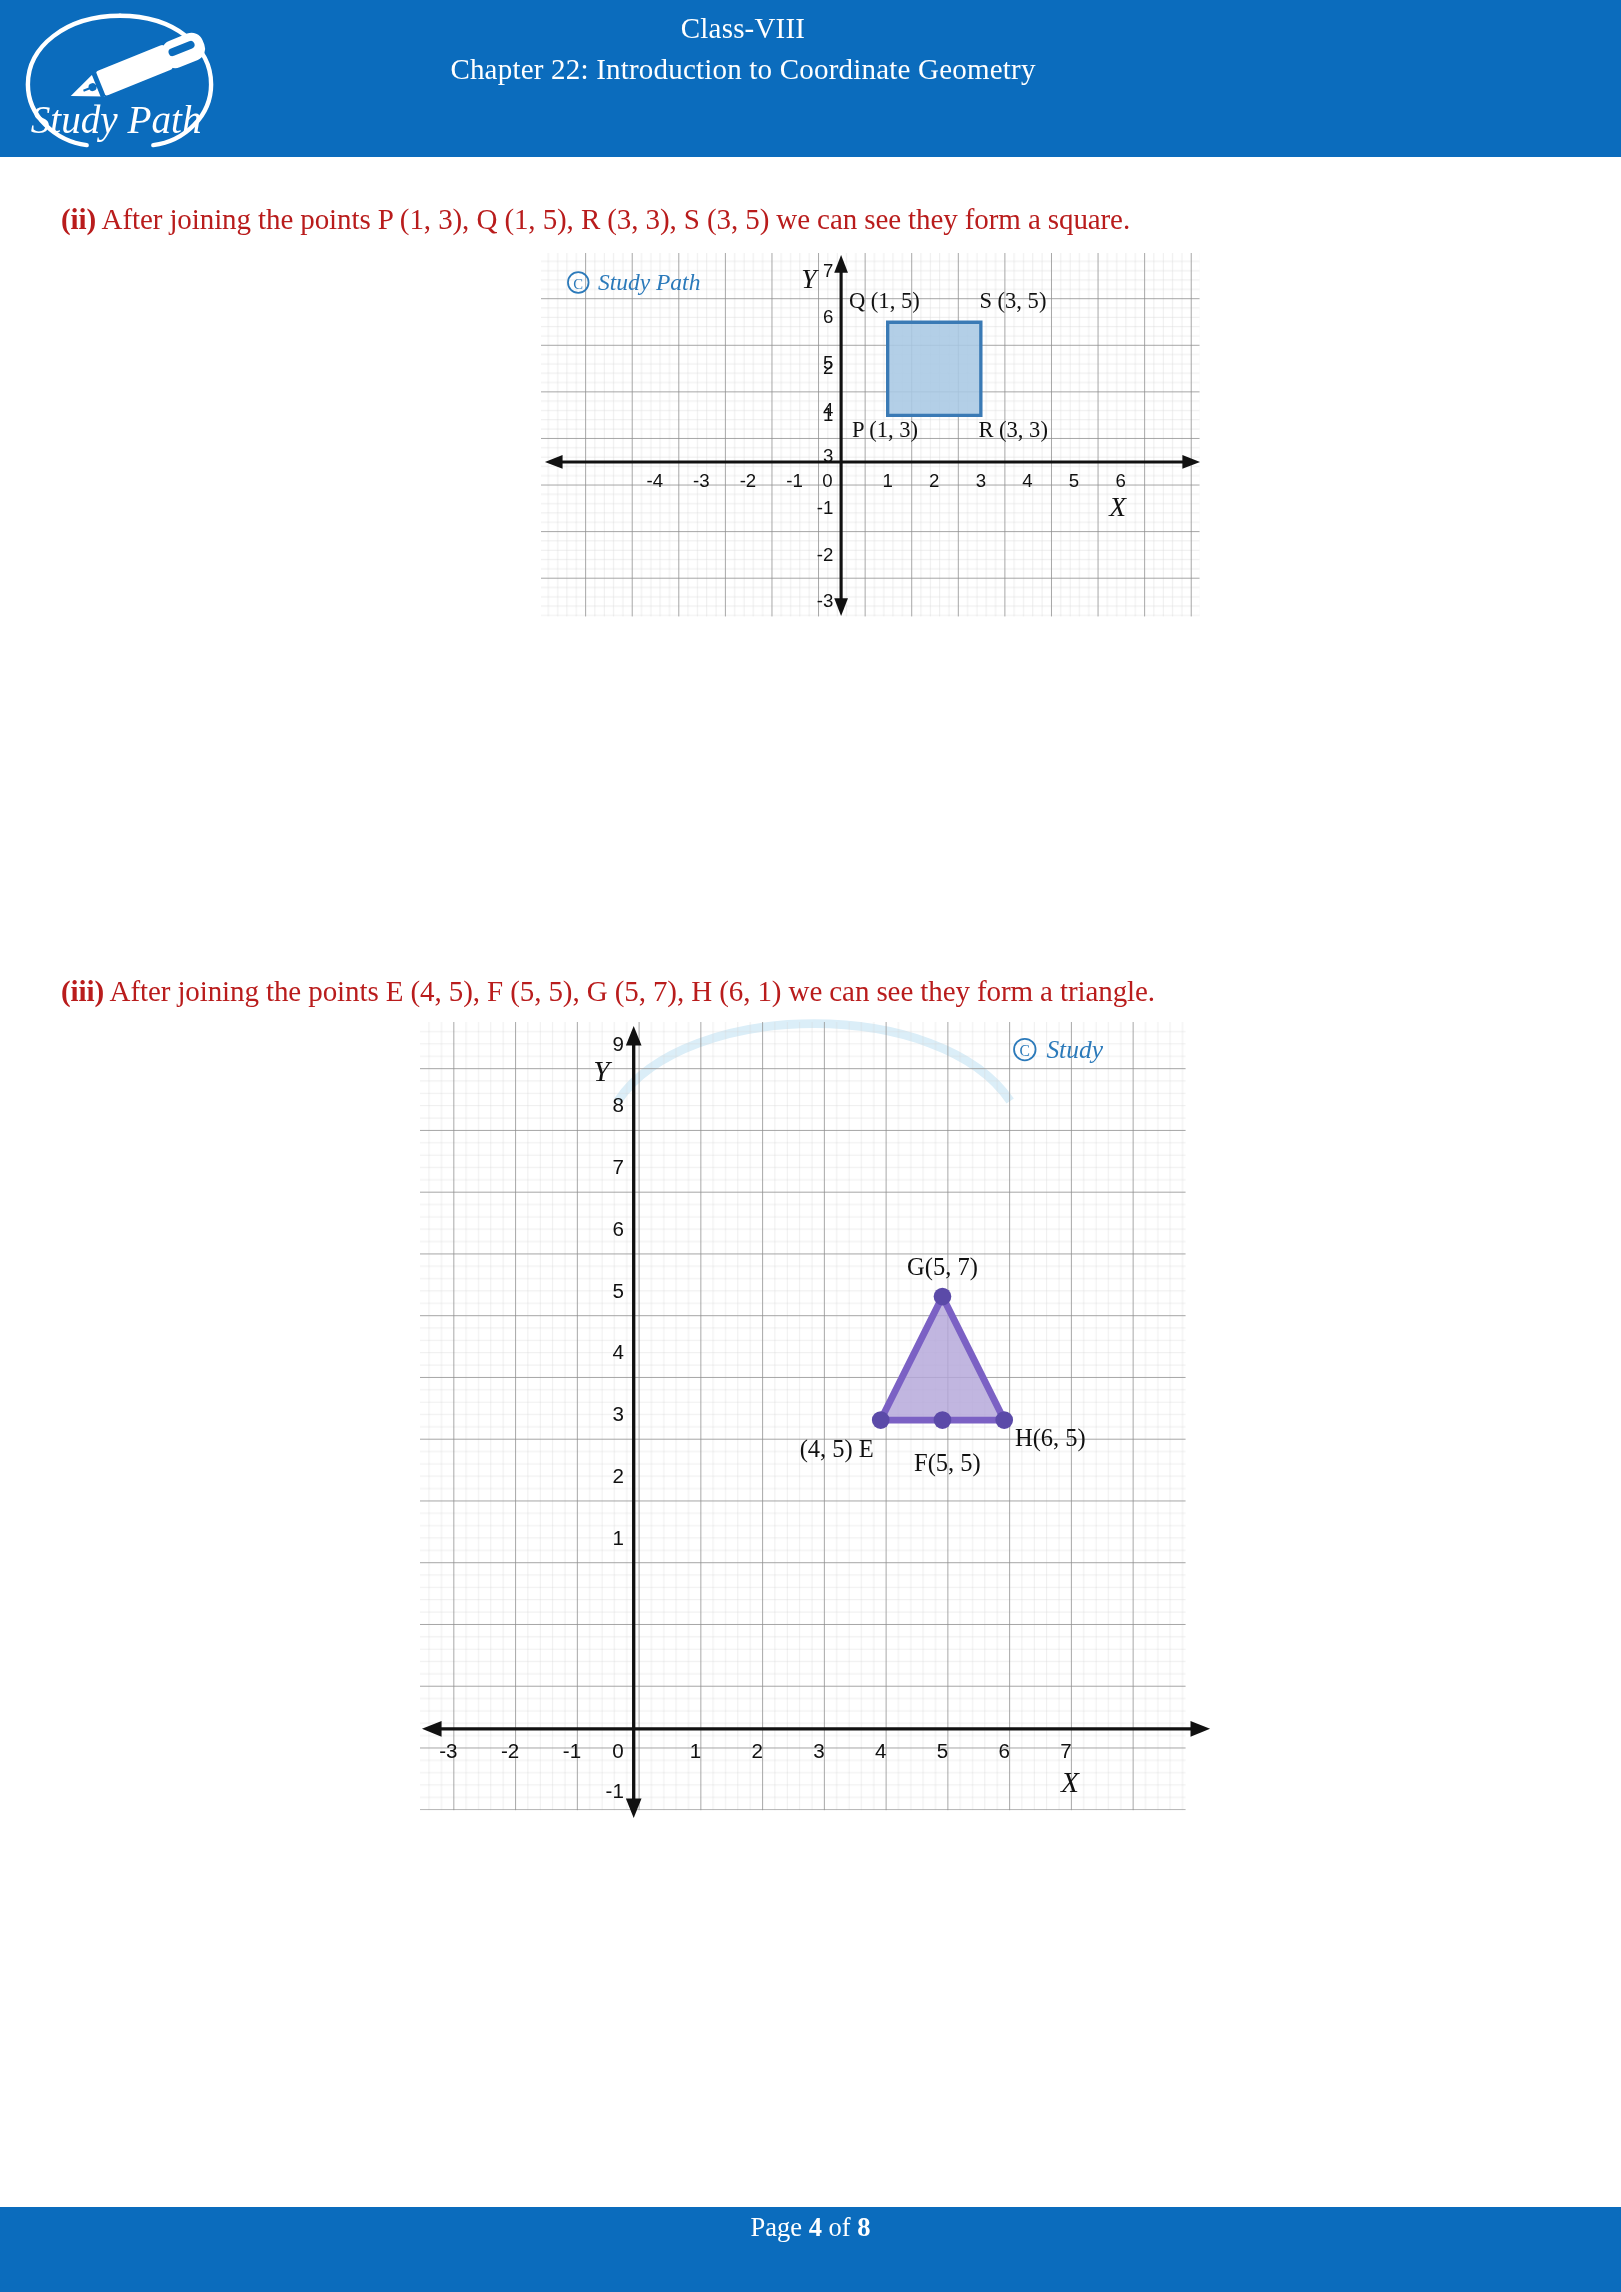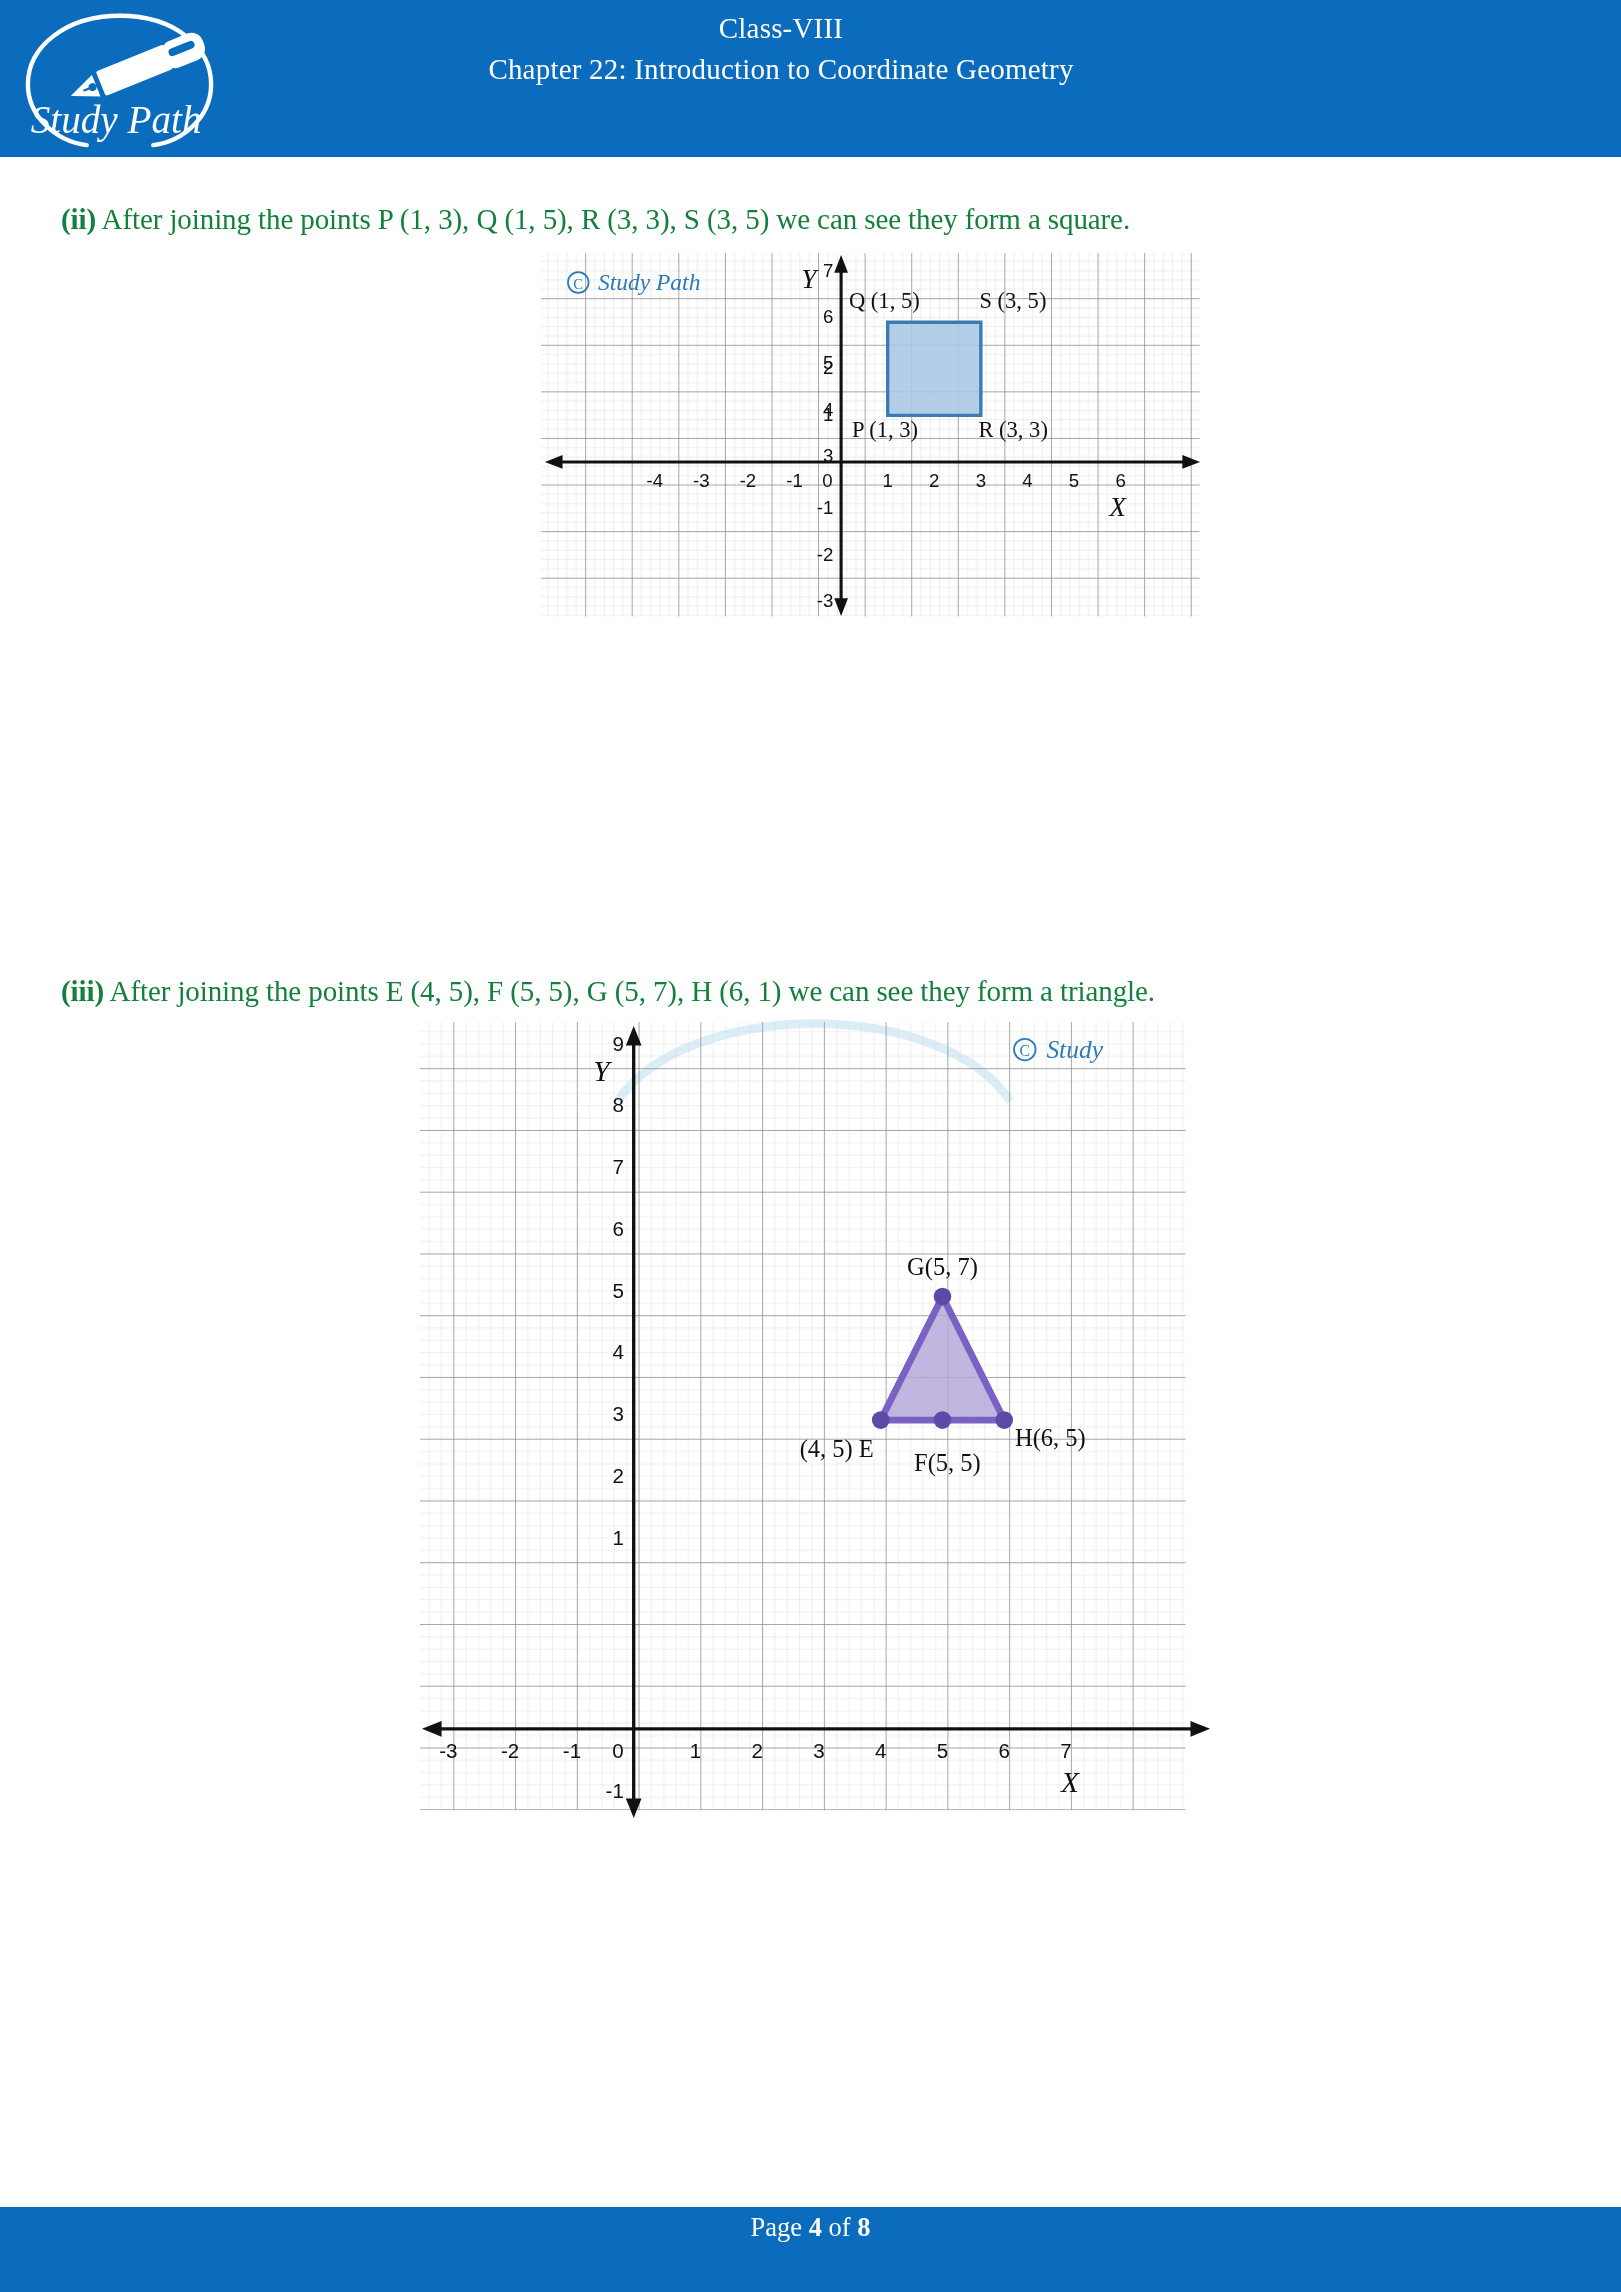--- a/index.html
+++ b/index.html
@@ -20,40 +20,39 @@
     width: 1621px; height: 157px;
     background: #0b6cbd;
     color: #ffffff;
   }
   .header-titles {
     position: absolute;
     left: 0; top: 7.8px;
     width: 1486px;
     text-align: center;
     line-height: 1.42;
-    margin-left: 38px;
   }
   .header-titles div {
     font-size: 29px;
     font-family: "Liberation Serif", serif;
     letter-spacing: 0.2px;
     font-weight: 400;
   }
   .logo {
     position: absolute;
     left: 13.7px; top: 5.9px;
     width: 211px; height: 145px;
   }
 
   
   .para {
     position: absolute;
     font-family: "Liberation Serif", serif;
     font-size: 29px;
-    color: #15803d;
+    color: #b91c1c;
     line-height: 1.45;
     letter-spacing: -0.1px;
   }
   .para .roman {
     font-weight: 700;
   }
   #para-ii { left: 61px; top: 169px; width: 1470px; }
   #para-iii { left: 61px; top: 941px; width: 1470px; }
 
   

